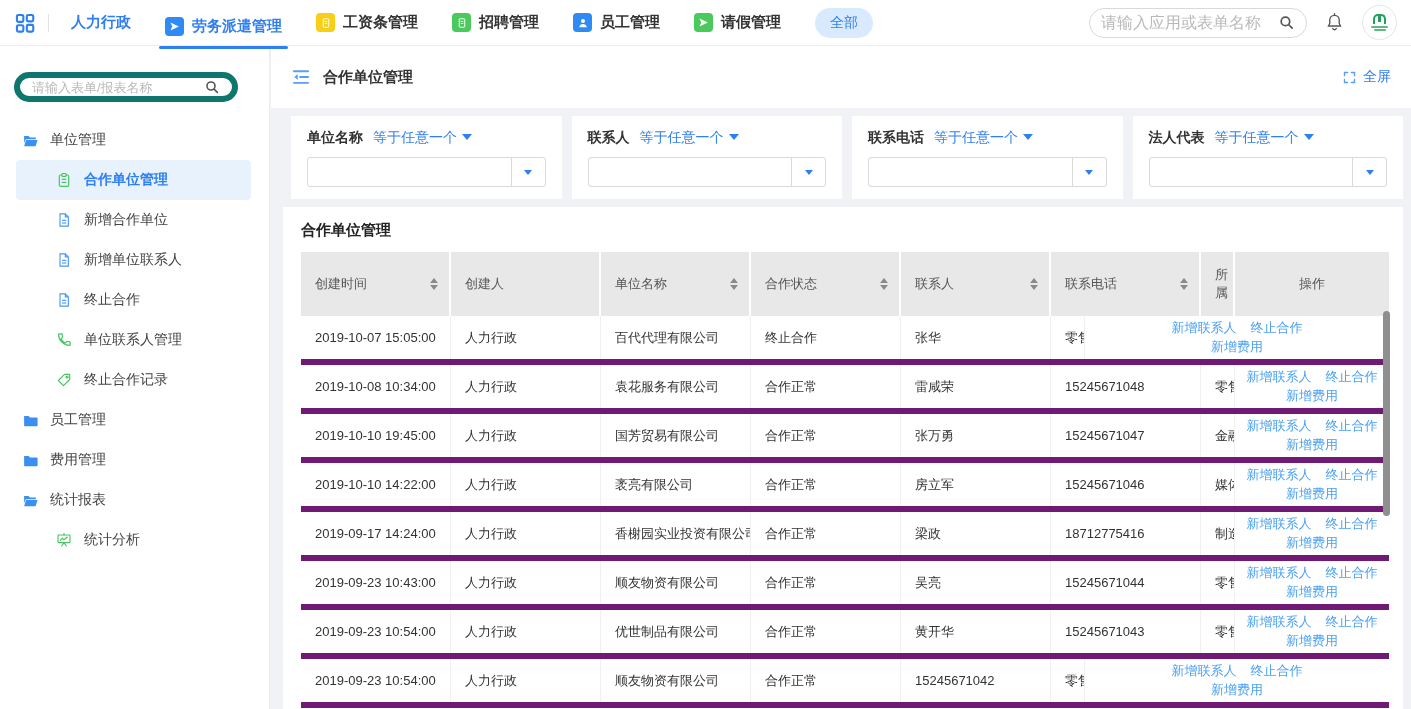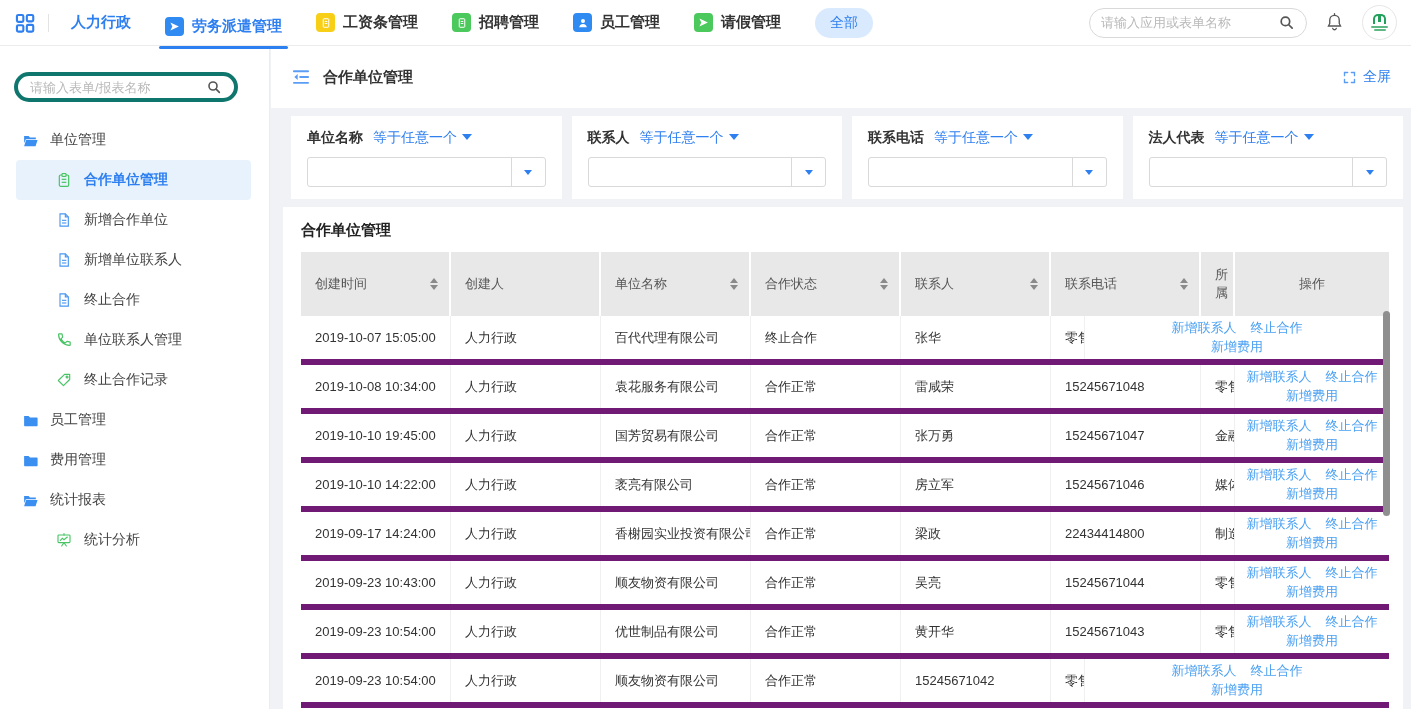--- a/index.html
+++ b/index.html
@@ -20,34 +20,34 @@
   .tab.active{ color:#2e7ff0;margin-top:8px; }
   .tab.active::after{ content:""; position:absolute; left:-6px; right:-6px; bottom:0;
     height:3px; background:#2e7ff0; border-radius:2px;}
   .tab-ico{ width:19px; height:19px; border-radius:4px; display:flex;
     align-items:center; justify-content:center; }
   .pill{ background:#d9eaff; color:#2e7ff0; font-size:14px; padding:6px 15px;
     border-radius:16px; cursor:pointer; }
   .topbar-right{ margin-left:auto; display:flex; align-items:center; gap:18px; }
   .app-search{ width:218px; height:30px; border:1px solid #d9d9d9; border-radius:16px;
     display:flex; align-items:center; padding:0 11px; background:#fff;}
-  .app-search input{ border:none; outline:none; flex:1; font-size:13px; color:#737373;
+  .app-search input{ border:none; outline:none; flex:1; font-size:16px; color:#737373;
     font-family:inherit; background:transparent; min-width:0;}
   .app-search input::placeholder{ color:#b9b9b9; }
   .avatar{ width:35px; height:35px; border-radius:50%; border:1px solid #e6e6e6;
     background:#fff; display:flex; flex-direction:column; align-items:center;
     justify-content:center; cursor:pointer; overflow:hidden;}
   .logo-n{ width:13px; height:10px; border:2.5px solid #23a15c; border-bottom:none;
     border-radius:5px 5px 0 0; position:relative;}
   .logo-n::after{ content:""; position:absolute; left:3px; top:0; width:2.5px; height:6px; background:#23a15c;}
   .logo-line{ height:2px; background:#2aa05a; opacity:.75; margin-top:1.5px; border-radius:1px;}
   
   .sidebar{ position:absolute; left:0; top:46px; bottom:0; width:270px; background:#fff;
     border-right:1px solid #ececec; }
-  .side-search{ width:224px; height:30px; border:4px solid #0f766e; border-radius:16px;
+  .side-search{ width:224px; height:30px; border:6px solid #0f766e; border-radius:16px;
     margin:26px 0 18px 14px; display:flex; align-items:center; padding:0 12px; background:#fff;justify-content:center;}
   .side-search input{ border:none; outline:none; flex:1; font-size:13px; color:#333;
     font-family:inherit; min-width:0;}
   .side-search input::placeholder{ color:#b9b9b9; }
   .menu-item{ height:40px; margin:0 18px 0 16px; border-radius:4px; display:flex;
     align-items:center; gap:11px; font-size:14px; color:#444; cursor:pointer; }
   .menu-item .mi-ico{ width:17px; height:17px; display:flex; flex:none;}
   .menu-item.lvl0{ padding-left:6px; }
   .menu-item.lvl1{ padding-left:40px; }
   .menu-item.selected{ background:#e8f2fd; color:#2e7ff0; font-weight:700; }
@@ -516,21 +516,21 @@
        <span class="link">新增费用</span>
      </span>
             </div>
           </div>
           <div class="tr">
             <div class="td c0">2019-09-17 14:24:00</div>
             <div class="td c1">人力行政</div>
             <div class="td c2">香榭园实业投资有限公司</div>
             <div class="td c3">合作正常</div>
             <div class="td c4">梁政</div>
-            <div class="td c5">22434414800</div>
+            <div class="td c5">18712775416</div>
             <div class="td c6">制造</div>
             <div class="td c7">
               <span class="op-line">
        <span class="link">新增联系人</span>
        <span class="link">终止合作</span>
      </span>
      <span class="op-line">
        <span class="link">新增费用</span>
      </span>
             </div>

